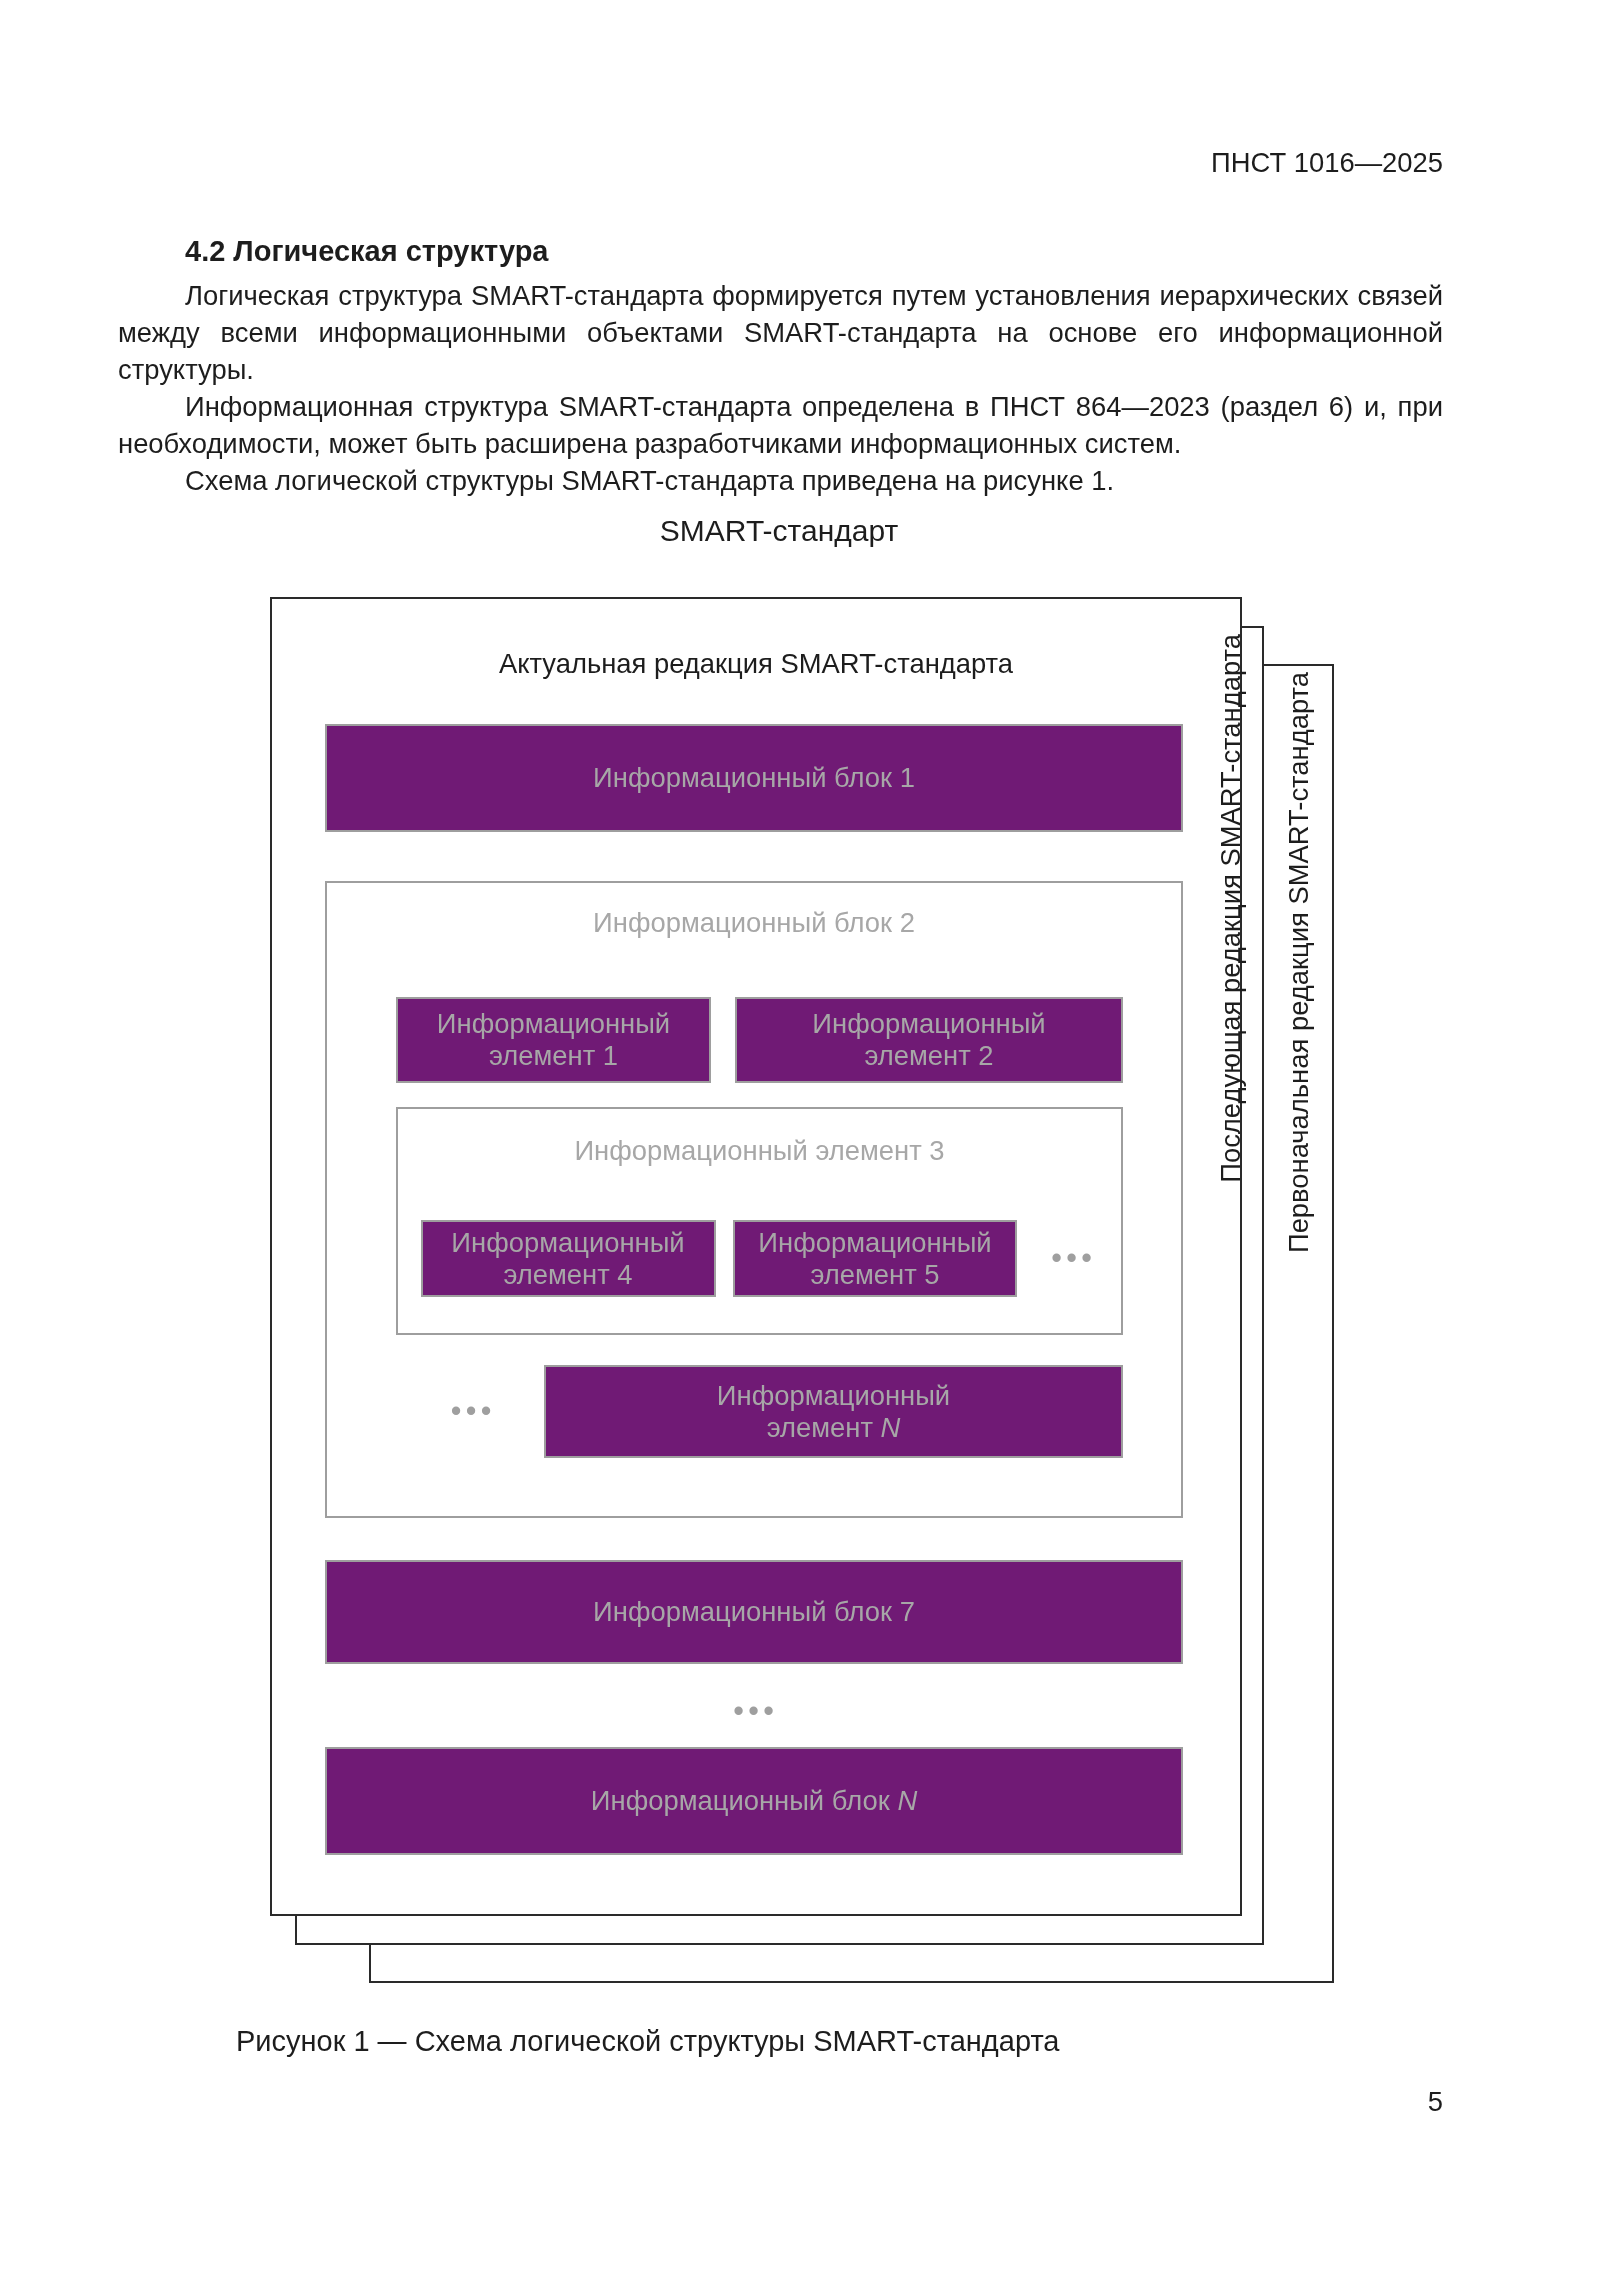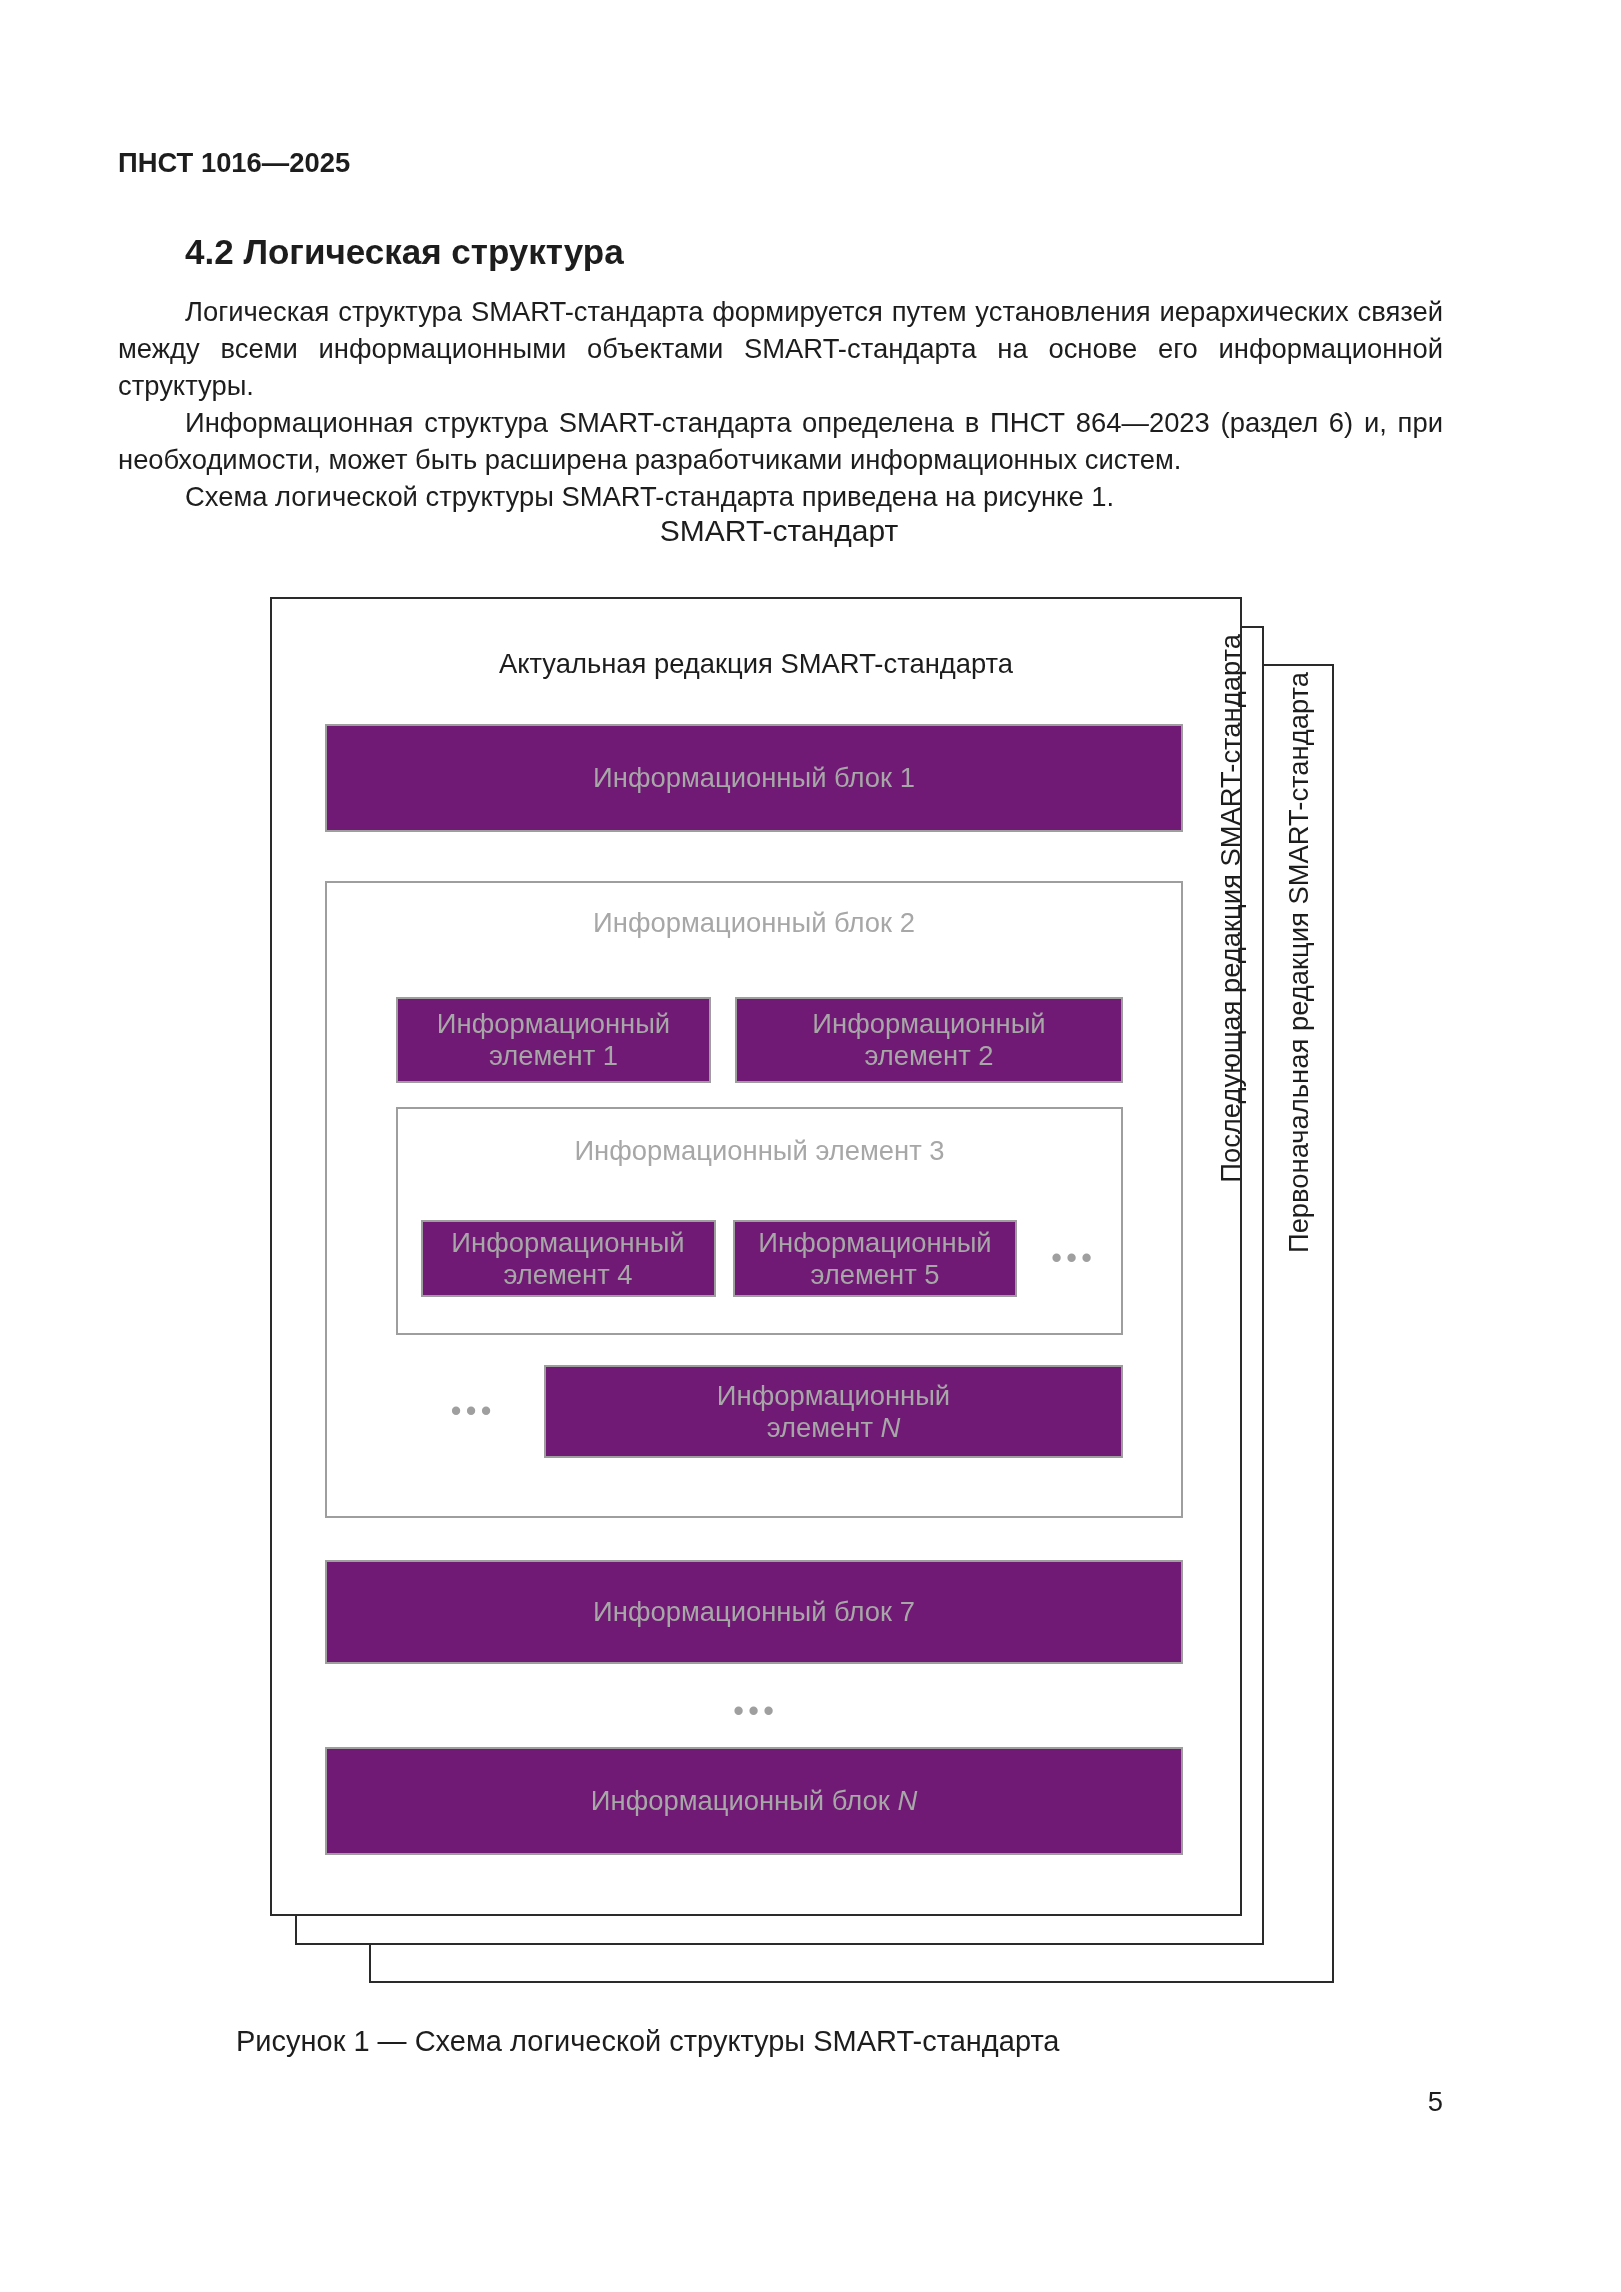--- a/index.html
+++ b/index.html
@@ -6,28 +6,28 @@
   .page{
     position:relative;
     width:1621px;height:2293px;
     background:#ffffff;
     font-family:"Liberation Sans", sans-serif;
     color:#1d1d1d;
     overflow:hidden;
   }
   .hdr{
     position:absolute;top:147px;left:118px;right:178px;
-    font-weight:bold;font-size:27.4px;
+    text-align:right;font-weight:normal;font-size:27.4px;
   }
   .body-text{
     position:absolute;top:233px;left:118px;right:178px;
     font-size:27.4px;line-height:37px;
   }
   .body-text h2{
-    font-size:35px;margin:0 0 23px 0;padding-left:67px;font-weight:bold;
+    font-size:29px;margin:0 0 7px 0;padding-left:67px;font-weight:bold;
   }
   .body-text p{
     margin:0;text-indent:67px;text-align:justify;
   }
   .fig-title{
     position:absolute;top:514px;left:224px;width:1110px;
     text-align:center;font-size:30px;
   }
   .edition-box{
     position:absolute;background:#ffffff;border:2.9px solid #2a2a2a;

